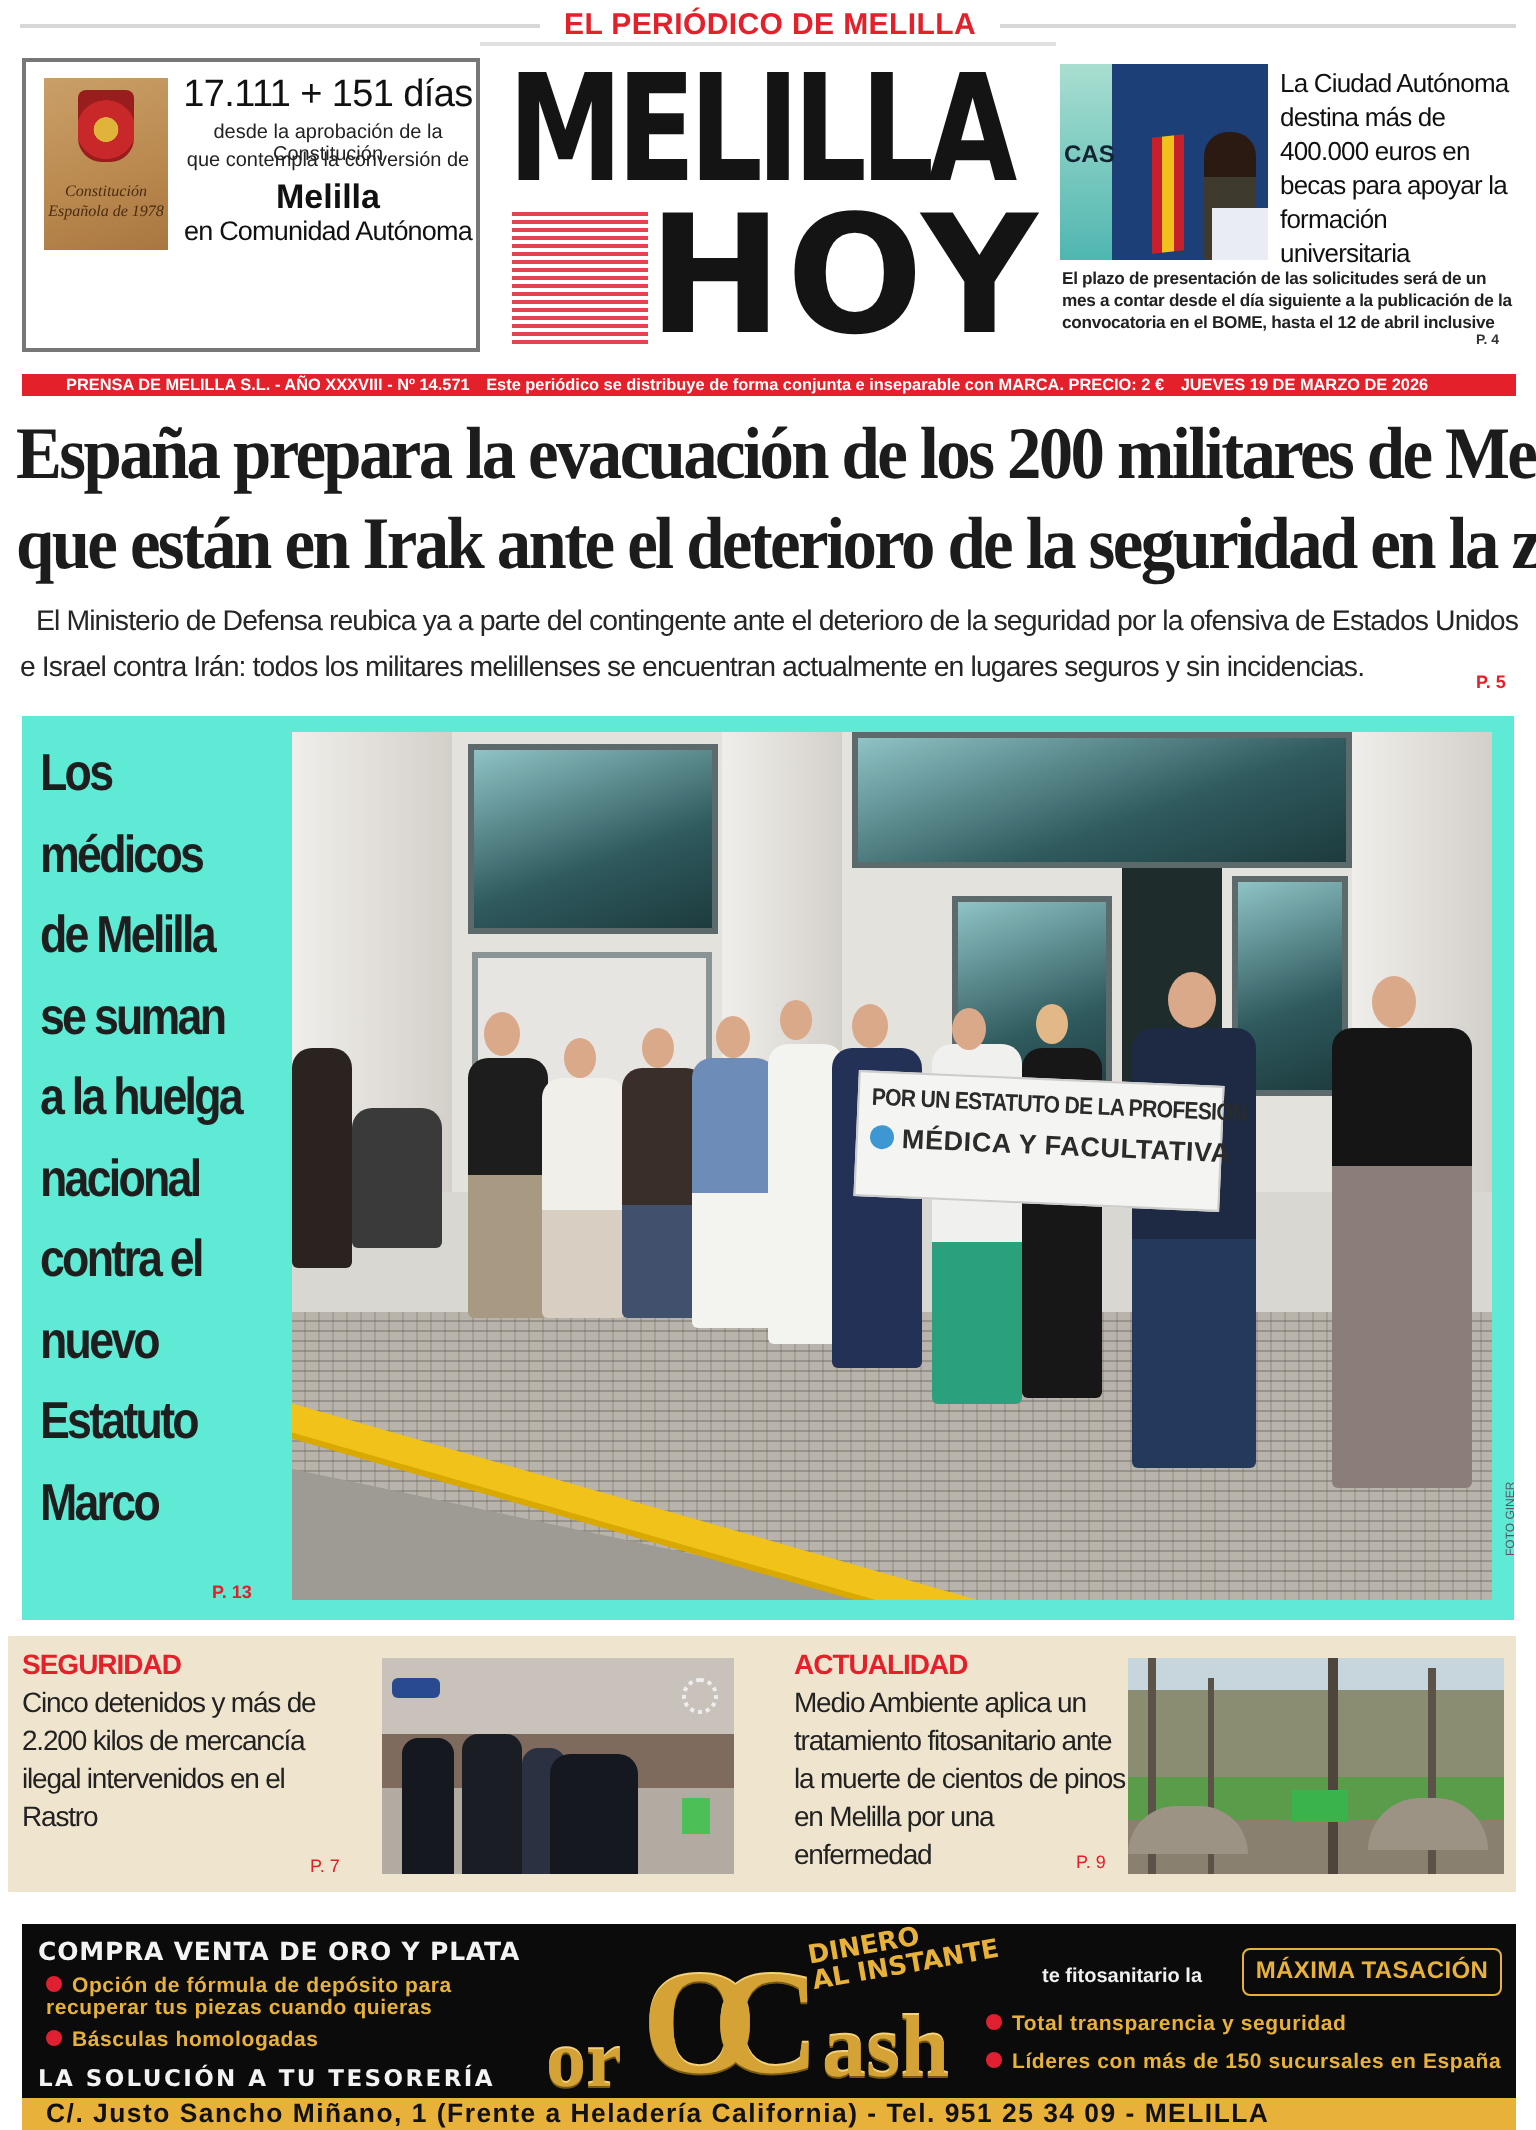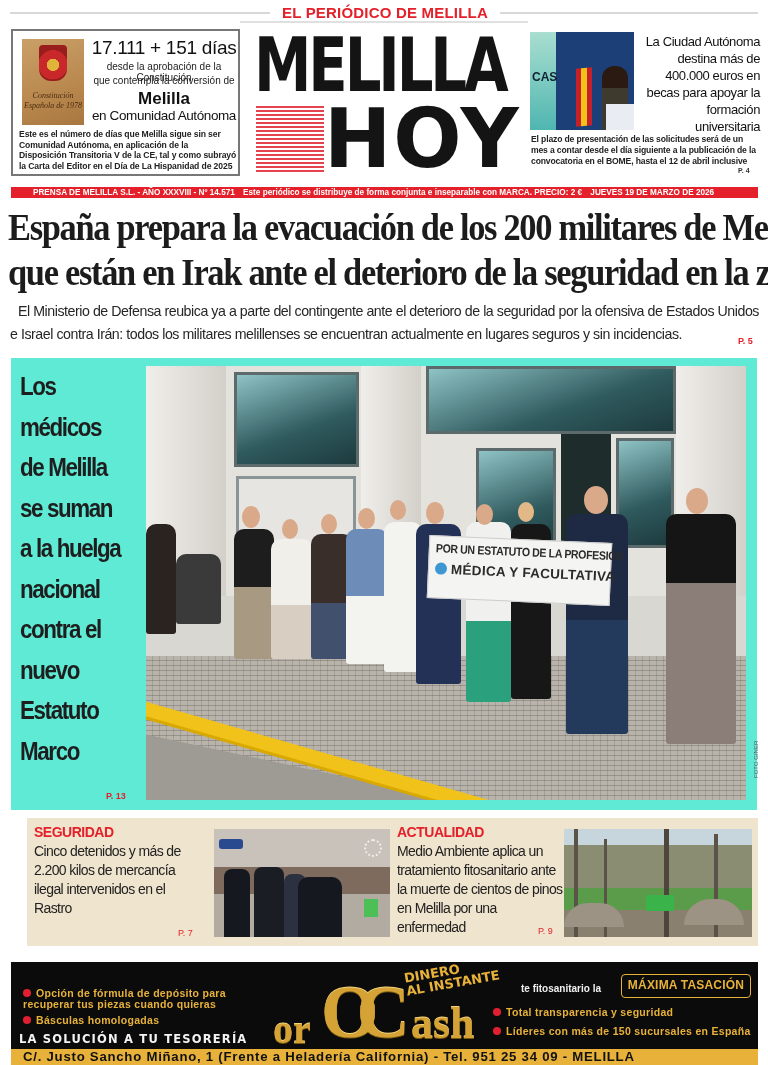--- a/index.html
+++ b/index.html
@@ -34,21 +34,21 @@
               color: #141414; letter-spacing: 2px; transform: scaleX(0.98); transform-origin: left top; }
 
   .becas-img { position: absolute; left: 530px; top: 32px; width: 104px; height: 98px; overflow: hidden; background: #1d3f78; }
   .becas-img .panel { position: absolute; left: 0; top: 0; width: 26px; height: 98px; background: linear-gradient(180deg, #a9ded0, #4fb6b0); }
   .becas-img .cas { position: absolute; left: 2px; top: 38px; font-size: 12px; font-weight: 700; color: #123; }
   .becas-img .flag { position: absolute; left: 46px; top: 36px; width: 16px; height: 58px;
                      background: linear-gradient(90deg, #c8202a 0 30%, #f1c21b 30% 70%, #c8202a 70%); transform: skewY(-6deg); }
   .becas-img .person { position: absolute; left: 72px; top: 34px; width: 26px; height: 64px; border-radius: 12px 12px 2px 2px;
                        background: linear-gradient(180deg, #2a1a12 0 35%, #3e3a2d 35%); }
   .becas-img .podium { position: absolute; left: 76px; top: 72px; width: 28px; height: 26px; background: #e9edf3; }
-  .becas-head { position: absolute; left: 640px; top: 33px; width: 120px; text-align: right; font-size: 13px; line-height: 17px; color: #111; letter-spacing: -0.4px; }
+  .becas-head { position: absolute; left: 640px; top: 33px; width: 120px; text-align: left; font-size: 13px; line-height: 17px; color: #111; letter-spacing: -0.4px; }
   .becas-note { position: absolute; left: 531px; top: 134px; width: 230px; font-size: 8.6px; line-height: 11px; font-weight: 700; color: #222; letter-spacing: -0.15px; }
   .becas-page { position: absolute; left: 738px; top: 167px; font-size: 7px; font-weight: 700; color: #333; }
 
   .red-bar { position: absolute; left: 11px; top: 187px; width: 747px; height: 11px; background: #e4202a; color: #fff;
              font-size: 8.2px; font-weight: 700; line-height: 11px; white-space: nowrap; padding-left: 22px; }
   .red-bar span { margin-right: 6px; }
 
   
   .headline { position: absolute; left: 8px; top: 205px; width: 755px; font-family: "Liberation Serif", serif; font-weight: 700;
               font-size: 37px; line-height: 45px; color: #1c1c1c; letter-spacing: -1.4px; transform: scaleX(0.93); transform-origin: left top; white-space: nowrap; }
@@ -117,21 +117,20 @@
 <div class="const-box">
   <div class="const-img">
     <div class="crest"></div>
     <div class="ctext">Constitución Española de 1978</div>
   </div>
   <div class="const-big">17.111 + 151 días</div>
   <div class="const-sub" style="top:30px;">desde la aprobación de la Constitución</div>
   <div class="const-sub" style="top:44px;">que contempla la conversión de</div>
   <div class="const-mel">Melilla</div>
   <div class="const-ca">en Comunidad Autónoma</div>
-  <div class="const-note">Este es el número de días que Melilla sigue sin ser Comunidad Autónoma, en aplicación de la Disposición Transitoria V de la CE, tal y como subrayó la Carta del Editor en el Día de La Hispanidad de 2025</div>
 </div>
 
 <div class="logo">
   <div class="logo-top">MELILLA</div>
   <div class="logo-bottom">
     <div class="logo-stripes"></div>
     <div class="logo-hoy">HOY</div>
   </div>
 </div>
 
@@ -214,21 +213,21 @@
       <div class="head" style="left:540px; top:-6px; width:22px; height:26px;"></div>
     </div>
     <div class="banner">
       <div class="banner-l1">POR UN ESTATUTO DE LA PROFESIÓN</div>
       <div class="banner-l2"><span class="banner-logo"></span><span>MÉDICA Y FACULTATIVA</span></div>
     </div>
   </div>
   <div class="credit">FOTO GINER</div>
 </div>
 
-<div class="teaser" style="left:27px; width:432px;">
+<div class="teaser" style="left:4px; width:432px;">
   <div class="teaser-kicker">SEGURIDAD</div>
   <div class="teaser-text" style="width:170px;">Cinco detenidos y más de 2.200 kilos de mercancía ilegal intervenidos en el Rastro</div>
   <div class="teaser-page" style="left:151px; top:110px;">P. 7</div>
   <div class="teaser-photo" style="left:187px; top:11px; width:176px; height:108px; background:linear-gradient(180deg,#c9c2bb 0 35%, #7f6a5e 35% 60%, #b2aba2 60%);">
     <div style="position:absolute; left:5px; top:10px; width:24px; height:10px; background:#2a4a90; border-radius:3px;"></div>
     <div style="position:absolute; left:10px; top:40px; width:26px; height:68px; background:#15181e; border-radius:8px 8px 0 0;"></div>
     <div style="position:absolute; left:40px; top:38px; width:30px; height:70px; background:#1a1d24; border-radius:8px 8px 0 0;"></div>
     <div style="position:absolute; left:70px; top:45px; width:22px; height:63px; background:#2b3140; border-radius:8px 8px 0 0;"></div>
     <div style="position:absolute; left:84px; top:48px; width:44px; height:60px; background:#15181e; border-radius:10px 10px 0 0;"></div>
     <div style="position:absolute; left:150px; top:70px; width:14px; height:18px; background:#4cbf56;"></div>
@@ -245,20 +244,21 @@
     <div style="position:absolute; left:40px; top:10px; width:3px; height:98px; background:#5b5348;"></div>
     <div style="position:absolute; left:100px; top:0; width:5px; height:108px; background:#4e463c;"></div>
     <div style="position:absolute; left:150px; top:5px; width:4px; height:103px; background:#5b5348;"></div>
     <div style="position:absolute; left:82px; top:66px; width:28px; height:16px; background:#39b34a;"></div>
     <div style="position:absolute; left:120px; top:70px; width:60px; height:26px; background:#9c9384; border-radius:30px 30px 0 0;"></div>
     <div style="position:absolute; left:0; top:74px; width:60px; height:24px; background:#9c9384; border-radius:30px 30px 0 0;"></div>
   </div>
 </div>
 
 <div class="ad">
+  <div class="ad-title">COMPRA VENTA DE ORO Y PLATA</div>
   <div class="ad-bul" style="left:12px; top:26px; width:250px;"><span class="dot"></span><span>Opción de fórmula de depósito para recuperar tus piezas cuando quieras</span></div>
   <div class="ad-bul" style="left:12px; top:53px;"><span class="dot"></span><span>Básculas homologadas</span></div>
   <div class="ad-slogan">LA SOLUCIÓN A TU TESORERÍA</div>
   <div class="ad-logo">
     <span class="or">or</span>
     <span class="oo">OC</span>
     <span class="cash">ash</span>
   </div>
   <div class="ad-instante">
     <div>DINERO</div>

